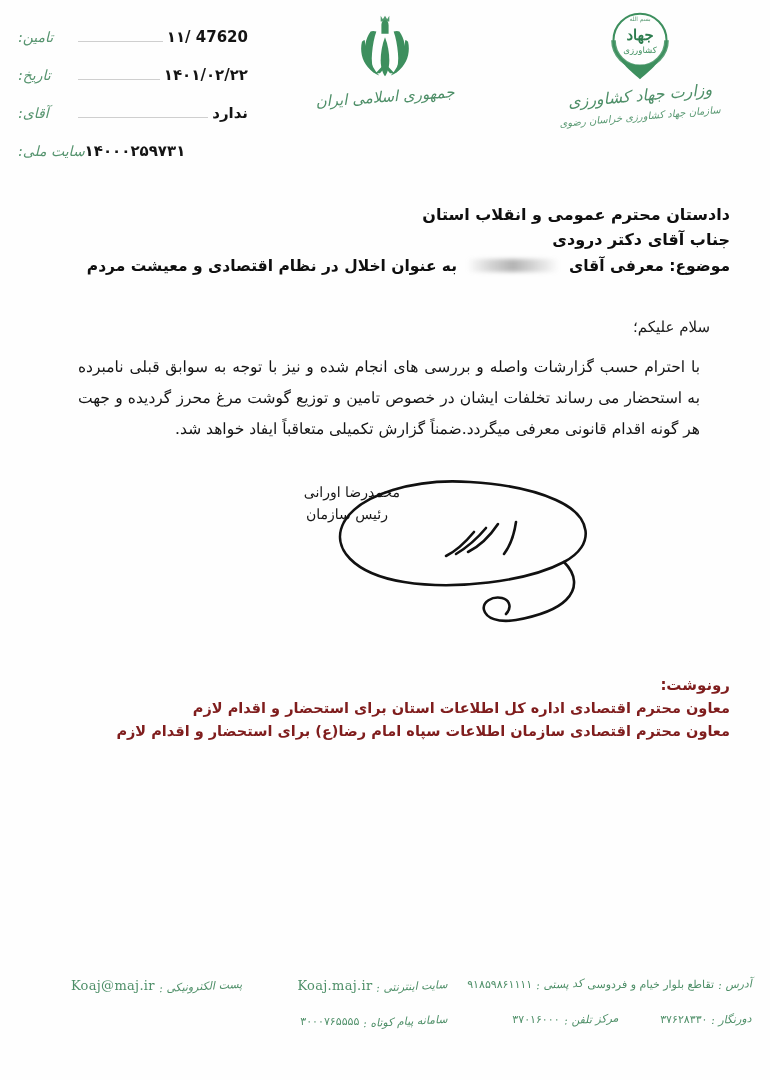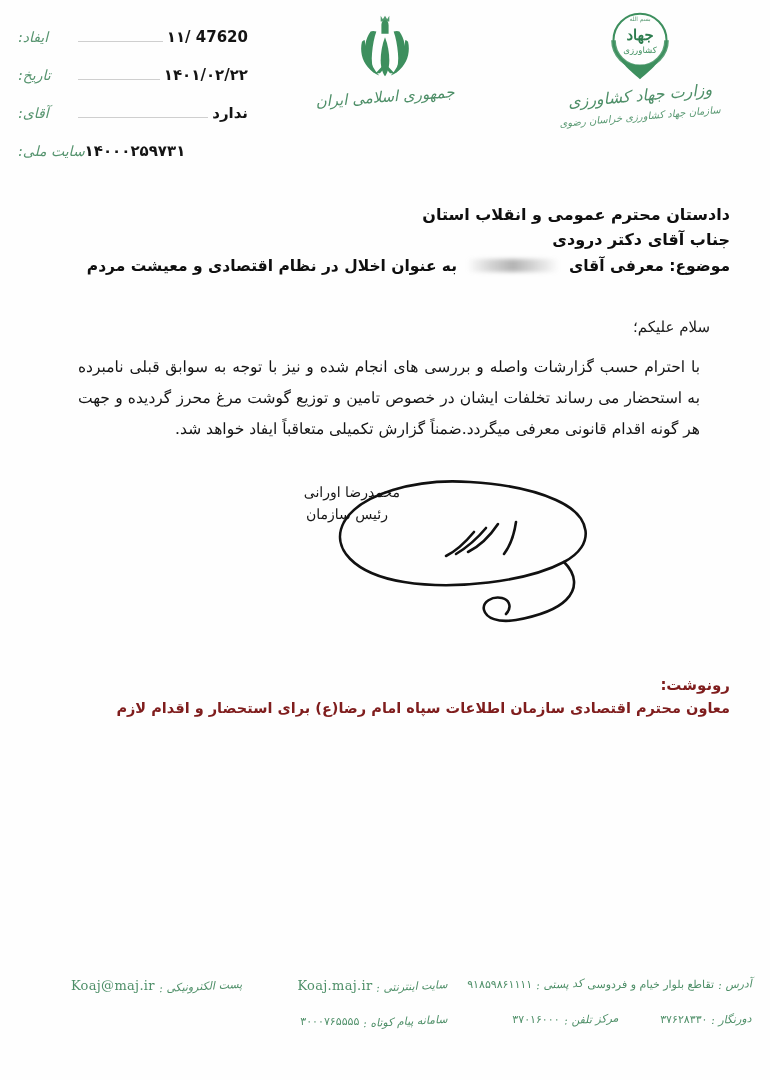--- a/index.html
+++ b/index.html
@@ -249,21 +249,21 @@
   .f-val.latin { font-family: "DejaVu Serif", "Liberation Serif", serif; font-size: 13px; }
   .f-spacer { width: 34px; }
 </style>
 </head>
 <body>
 
 <div class="page">
 
   <div class="meta-block">
     <div class="meta-row">
-      <span class="meta-label">ایفاد:</span>
+      <span class="meta-label">تامین:</span>
       <span class="meta-rule"></span>
       <span class="meta-value">47620 /۱۱</span>
     </div>
     <div class="meta-row">
       <span class="meta-label">تاریخ:</span>
       <span class="meta-rule"></span>
       <span class="meta-value">۱۴۰۱/۰۲/۲۲</span>
     </div>
     <div class="meta-row">
       <span class="meta-label">آقای:</span>
@@ -336,20 +336,21 @@
           <path d="M178 54 C170 66 160 76 148 82"></path>
           <path d="M166 58 C156 70 146 78 136 84"></path>
           <path d="M154 62 C144 74 134 82 126 86"></path>
         </g>
       </svg>
     </span>
   </div>
 
   <div class="cc-block">
     <div class="cc-title">رونوشت:</div>
+    <div class="cc-line">معاون محترم اقتصادی اداره کل اطلاعات استان برای استحضار و اقدام لازم</div>
     <div class="cc-line">معاون محترم اقتصادی سازمان اطلاعات سپاه امام رضا(ع) برای استحضار و اقدام لازم</div>
   </div>
 
   <div class="footer">
 
     <div class="footer-col f-right">
       <div class="f-row">
         <span class="f-label">آدرس :</span>
         <span class="f-val">تقاطع بلوار خیام و فردوسی</span>
         <span class="f-label">کد پستی :</span>

